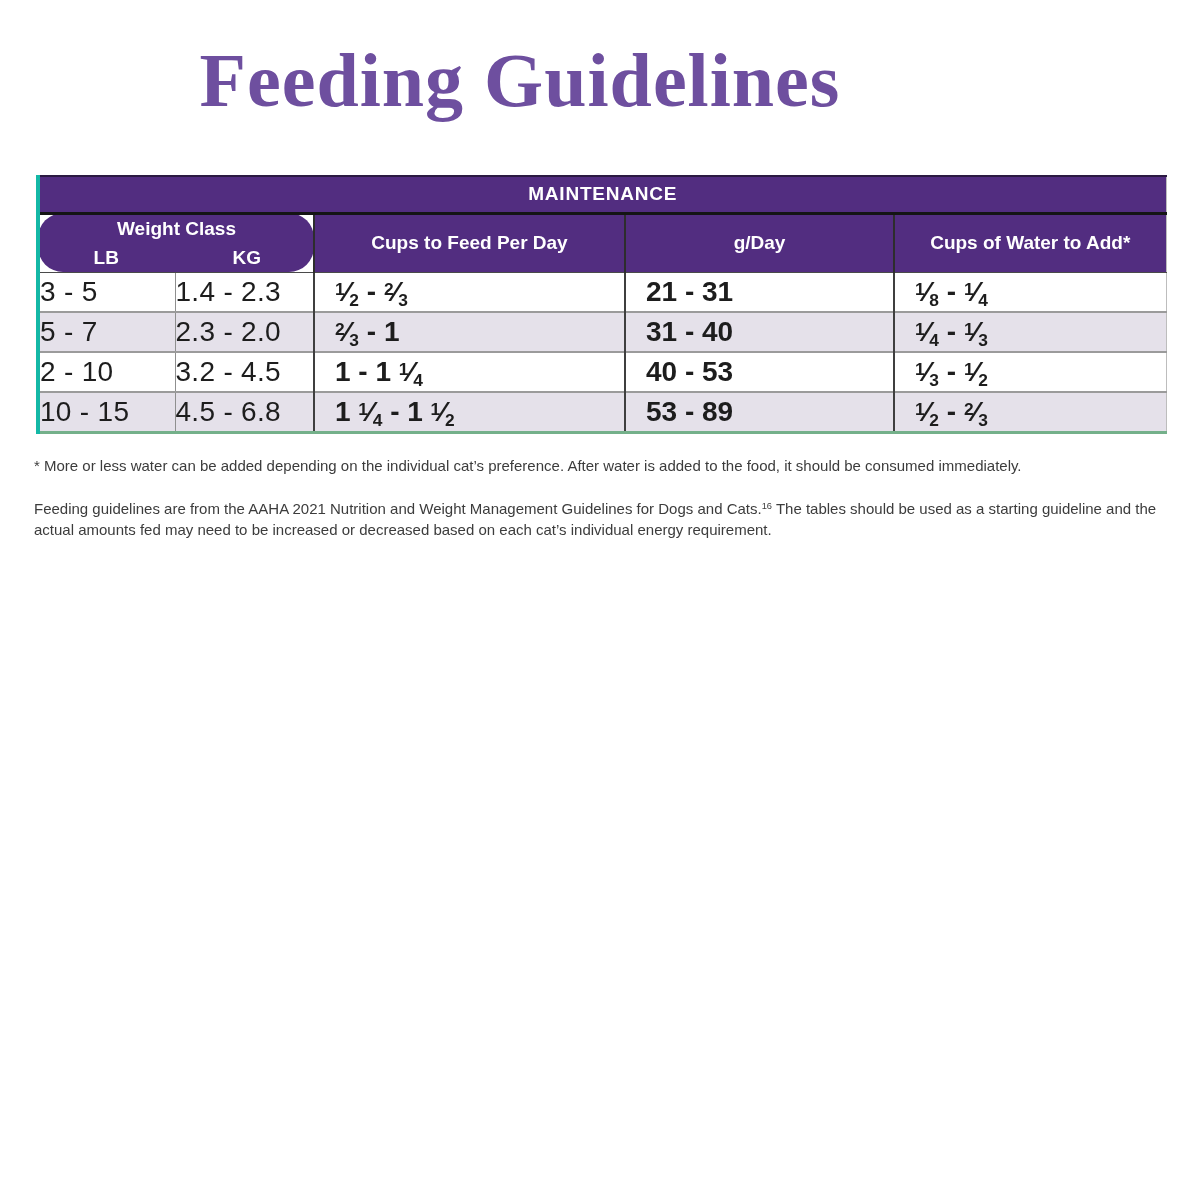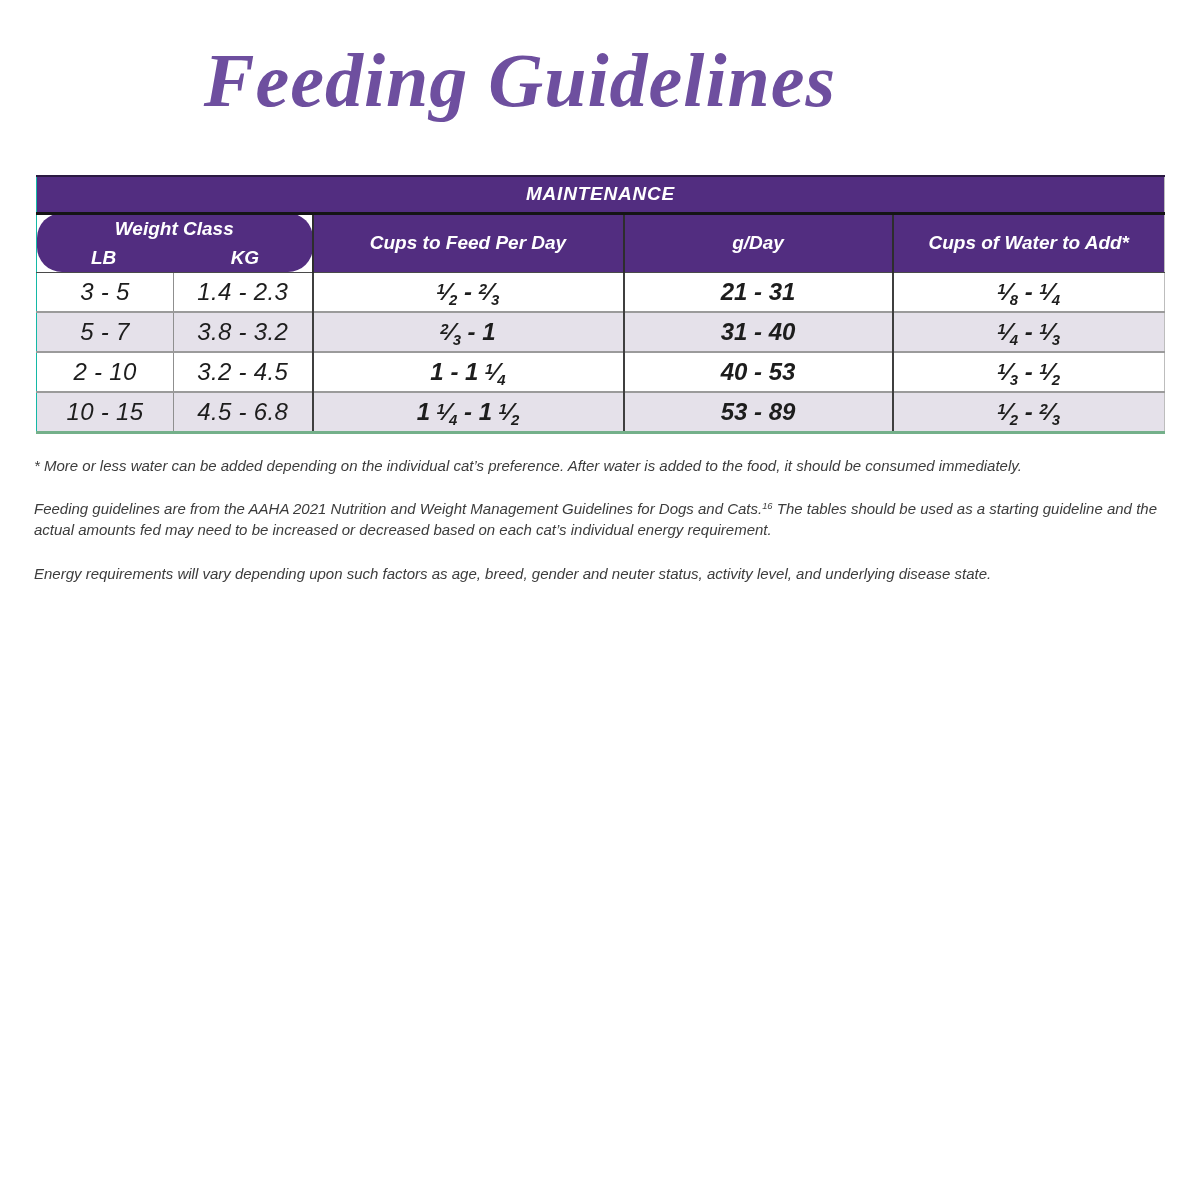--- a/index.html
+++ b/index.html
@@ -9,42 +9,42 @@
     --bottom-line-green: #74b08a;
   }
   * { box-sizing: border-box; }
   html, body { margin: 0; padding: 0; background: #ffffff; }
   body {
     width: 1200px; height: 1200px;
     font-family: "Liberation Sans", sans-serif;
     color: #1d1d1d;
     overflow: hidden;
   }
-  .page { position: relative; width: 1040px; height: 1200px; background: #fff; font-style: italic; }
+  .page { position: relative; width: 1040px; height: 1200px; background: #fff; }
 
   .title {
     margin: 0;
     padding-top: 38px;
     text-align: center;
     font-family: "Liberation Serif", "DejaVu Serif", serif;
     font-weight: 700;
     font-size: 76px;
     line-height: 1.12;
     letter-spacing: 1px;
     color: var(--title-purple);
   }
 
   table.feed-table {
     table-layout: fixed;
     border-collapse: collapse;
     width: 1128px;
     margin: 52px 0 0 36px;
     border-top: 2px solid #2b1a42;
     border-bottom: 3px solid var(--bottom-line-green);
-    border-left: 1px solid #14b8a6;
+    border-left: 4px solid #14b8a6;
     border-right: 1px solid #bdbdbd;
   }
   col.c-lb    { width: 137px; }
   col.c-kg    { width: 139px; }
   col.c-cups  { width: 311px; }
   col.c-g     { width: 269px; }
   col.c-water { width: 272px; }
 
   th.banner {
     background: var(--header-purple);
@@ -74,36 +74,36 @@
   .wc-label { text-align: center; }
   .wc-units {
     display: grid;
     grid-template-columns: 1fr 1fr;
     margin-top: 7px;
     gap: 16px;
   }
   .wc-units span { text-align: center; }
 
   tbody td {
-    text-align: center;
+    text-align: left;
     vertical-align: middle;
     height: 40px;
-    font-size: 24px;
+    font-size: 28px;
     background: #ffffff;
     border-left: 2px solid #3f3f3f;
     border-top: 2px solid #9b9b9b;
     color: #1d1d1d;
     padding: 0;
   }
   tbody tr:first-child td { border-top: none; }
   tbody td.td-lb { border-left: none; }
   tbody td.td-kg { border-left: 1px solid #8f8f8f; }
   tbody tr.alt td { background: var(--alt-row); }
   td.td-lb, td.td-kg { font-weight: 400; letter-spacing: 0.3px; }
-  td.td-cups, td.td-g, td.td-water { font-weight: 700; }
+  td.td-cups, td.td-g, td.td-water { font-weight: 700; padding-left: 20px; }
 
   .frac sup, .frac sub, .note sup {
     font-size: 62%;
     line-height: 0;
     font-weight: 700;
   }
   .frac sup { vertical-align: 6px; }
   .frac sub { vertical-align: -5px; }
 
   .notes {
@@ -152,21 +152,21 @@
     <tbody>
       <tr>
         <td class="td-lb">3 - 5</td>
         <td class="td-kg">1.4 - 2.3</td>
         <td class="td-cups frac"><sup>1</sup>⁄<sub>2</sub> - <sup>2</sup>⁄<sub>3</sub></td>
         <td class="td-g">21 - 31</td>
         <td class="td-water frac"><sup>1</sup>⁄<sub>8</sub> - <sup>1</sup>⁄<sub>4</sub></td>
       </tr>
       <tr class="alt">
         <td class="td-lb">5 - 7</td>
-        <td class="td-kg">3.8 - 3.2</td>
+        <td class="td-kg">2.3 - 2.0</td>
         <td class="td-cups frac"><sup>2</sup>⁄<sub>3</sub> - 1</td>
         <td class="td-g">31 - 40</td>
         <td class="td-water frac"><sup>1</sup>⁄<sub>4</sub> - <sup>1</sup>⁄<sub>3</sub></td>
       </tr>
       <tr>
         <td class="td-lb">2 - 10</td>
         <td class="td-kg">3.2 - 4.5</td>
         <td class="td-cups frac">1 - 1 <sup>1</sup>⁄<sub>4</sub></td>
         <td class="td-g">40 - 53</td>
         <td class="td-water frac"><sup>1</sup>⁄<sub>3</sub> - <sup>1</sup>⁄<sub>2</sub></td>
@@ -177,16 +177,15 @@
         <td class="td-cups frac">1 <sup>1</sup>⁄<sub>4</sub> - 1 <sup>1</sup>⁄<sub>2</sub></td>
         <td class="td-g">53 - 89</td>
         <td class="td-water frac"><sup>1</sup>⁄<sub>2</sub> - <sup>2</sup>⁄<sub>3</sub></td>
       </tr>
     </tbody>
   </table>
 
   <div class="notes">
     <p class="note"><span>* More or less water can be added depending on the individual cat’s preference. After water is added to the food, it should be consumed immediately.</span></p>
     <p class="note"><span>Feeding guidelines are from the AAHA 2021 Nutrition and Weight Management Guidelines for Dogs and Cats.</span><sup>16</sup><span> The tables should be used as a starting guideline and the actual amounts fed may need to be increased or decreased based on each cat’s individual energy requirement.</span></p>
-    <p class="note"><span>Energy requirements will vary depending upon such factors as age, breed, gender and neuter status, activity level, and underlying disease state.</span></p>
   </div>
 
 </div>
 
 </body></html>

